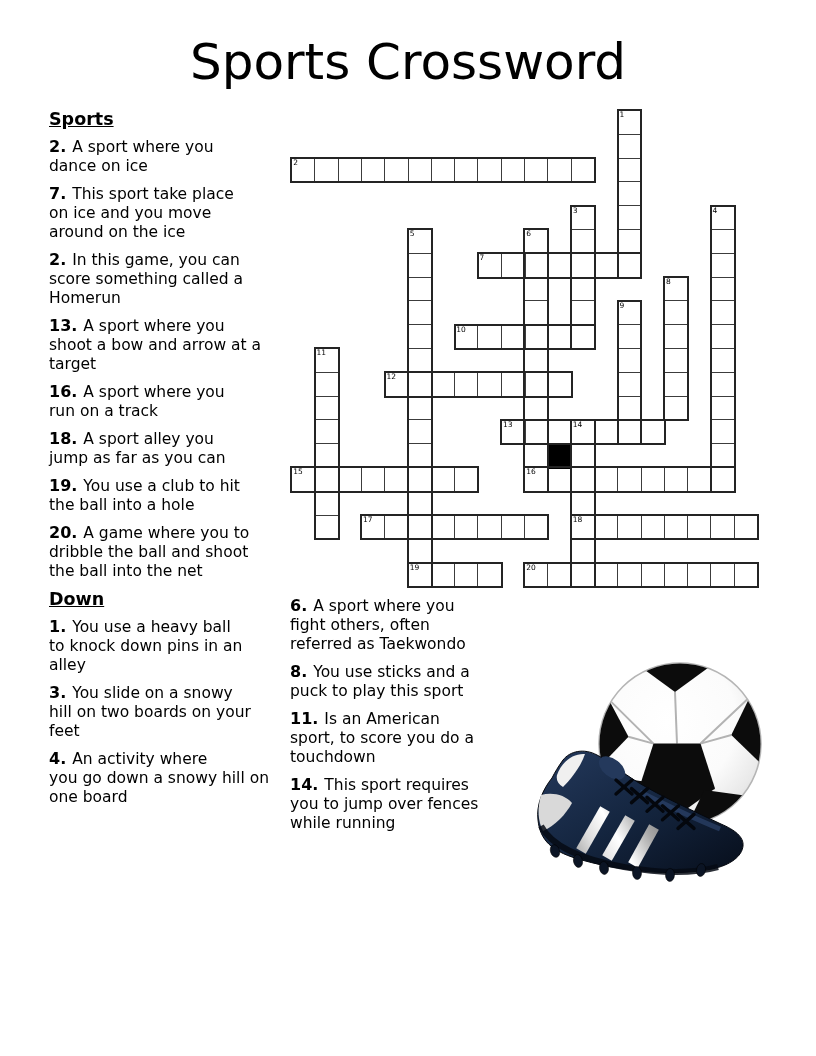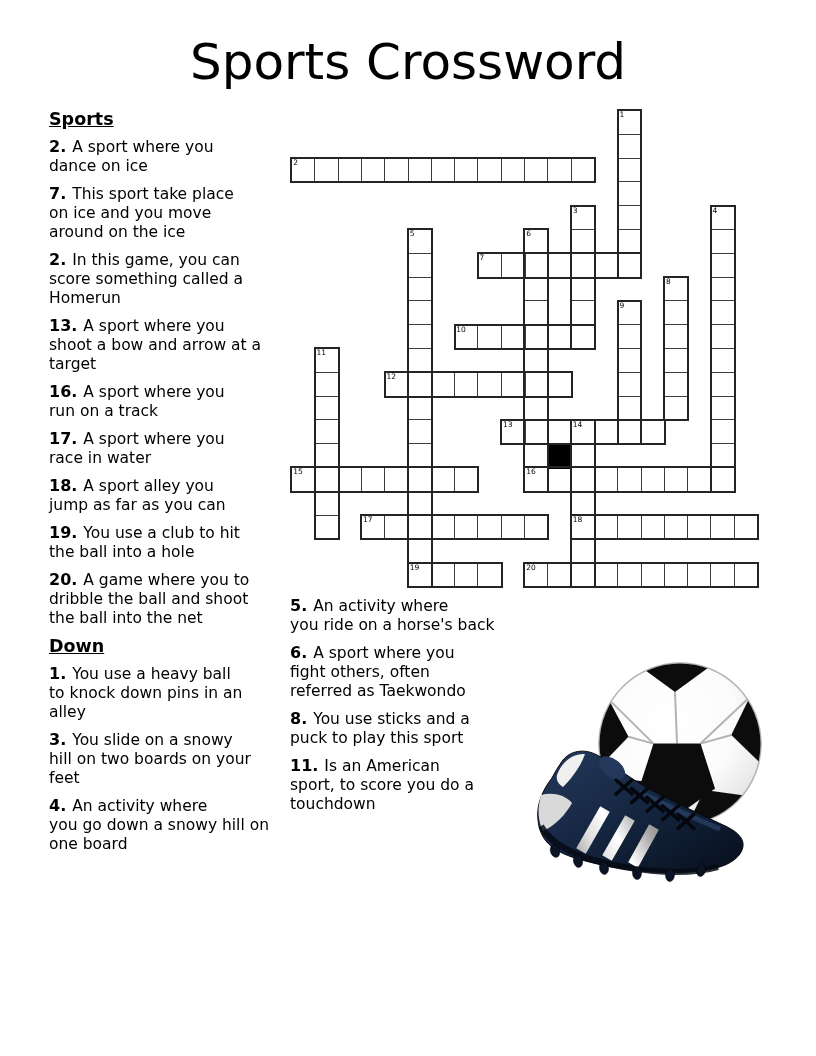--- a/index.html
+++ b/index.html
@@ -37,22 +37,20 @@
 on ice and you move
 around on the ice</span></p>
       <p class="clue"><span class="clue-num">2.</span><span class="clue-text">In this game, you can
 score something called a
 Homerun</span></p>
       <p class="clue"><span class="clue-num">13.</span><span class="clue-text">A sport where you
 shoot a bow and arrow at a
 target</span></p>
       <p class="clue"><span class="clue-num">16.</span><span class="clue-text">A sport where you
 run on a track</span></p>
-      <p class="clue"><span class="clue-num">17.</span><span class="clue-text">A sport where you
-race in water</span></p>
       <p class="clue"><span class="clue-num">18.</span><span class="clue-text">A sport alley you
 jump as far as you can</span></p>
       <p class="clue"><span class="clue-num">19.</span><span class="clue-text">You use a club to hit
 the ball into a hole</span></p>
       <p class="clue"><span class="clue-num">20.</span><span class="clue-text">A game where you to
 dribble the ball and shoot
 the ball into the net</span></p>
     </div>
   <h2 class="heading">Down</h2>
   <div>
@@ -63,30 +61,31 @@
 hill on two boards on your
 feet</span></p>
       <p class="clue"><span class="clue-num">4.</span><span class="clue-text">An activity where
 you go down a snowy hill on
 one board</span></p>
     </div>
 </div>
 
 <div class="col col-mid">
   <div>
-      <p class="clue"><span class="clue-num">5.</span><span class="clue-text">An activity where
-you ride on a horse's back</span></p>
       <p class="clue"><span class="clue-num">6.</span><span class="clue-text">A sport where you
 fight others, often
 referred as Taekwondo</span></p>
       <p class="clue"><span class="clue-num">8.</span><span class="clue-text">You use sticks and a
 puck to play this sport</span></p>
       <p class="clue"><span class="clue-num">11.</span><span class="clue-text">Is an American
 sport, to score you do a
 touchdown</span></p>
+      <p class="clue"><span class="clue-num">14.</span><span class="clue-text">This sport requires
+you to jump over fences
+while running</span></p>
     </div>
 </div>
 
 <div id="grid">
     <div class="cell" style="left: 326.2px; top: 0px;"></div>
     <div class="cell" style="left: 326.2px; top: 23.8px;"></div>
     <div class="cell" style="left: 326.2px; top: 47.6px;"></div>
     <div class="cell" style="left: 326.2px; top: 71.4px;"></div>
     <div class="cell" style="left: 326.2px; top: 95.2px;"></div>
     <div class="cell" style="left: 326.2px; top: 119px;"></div>

